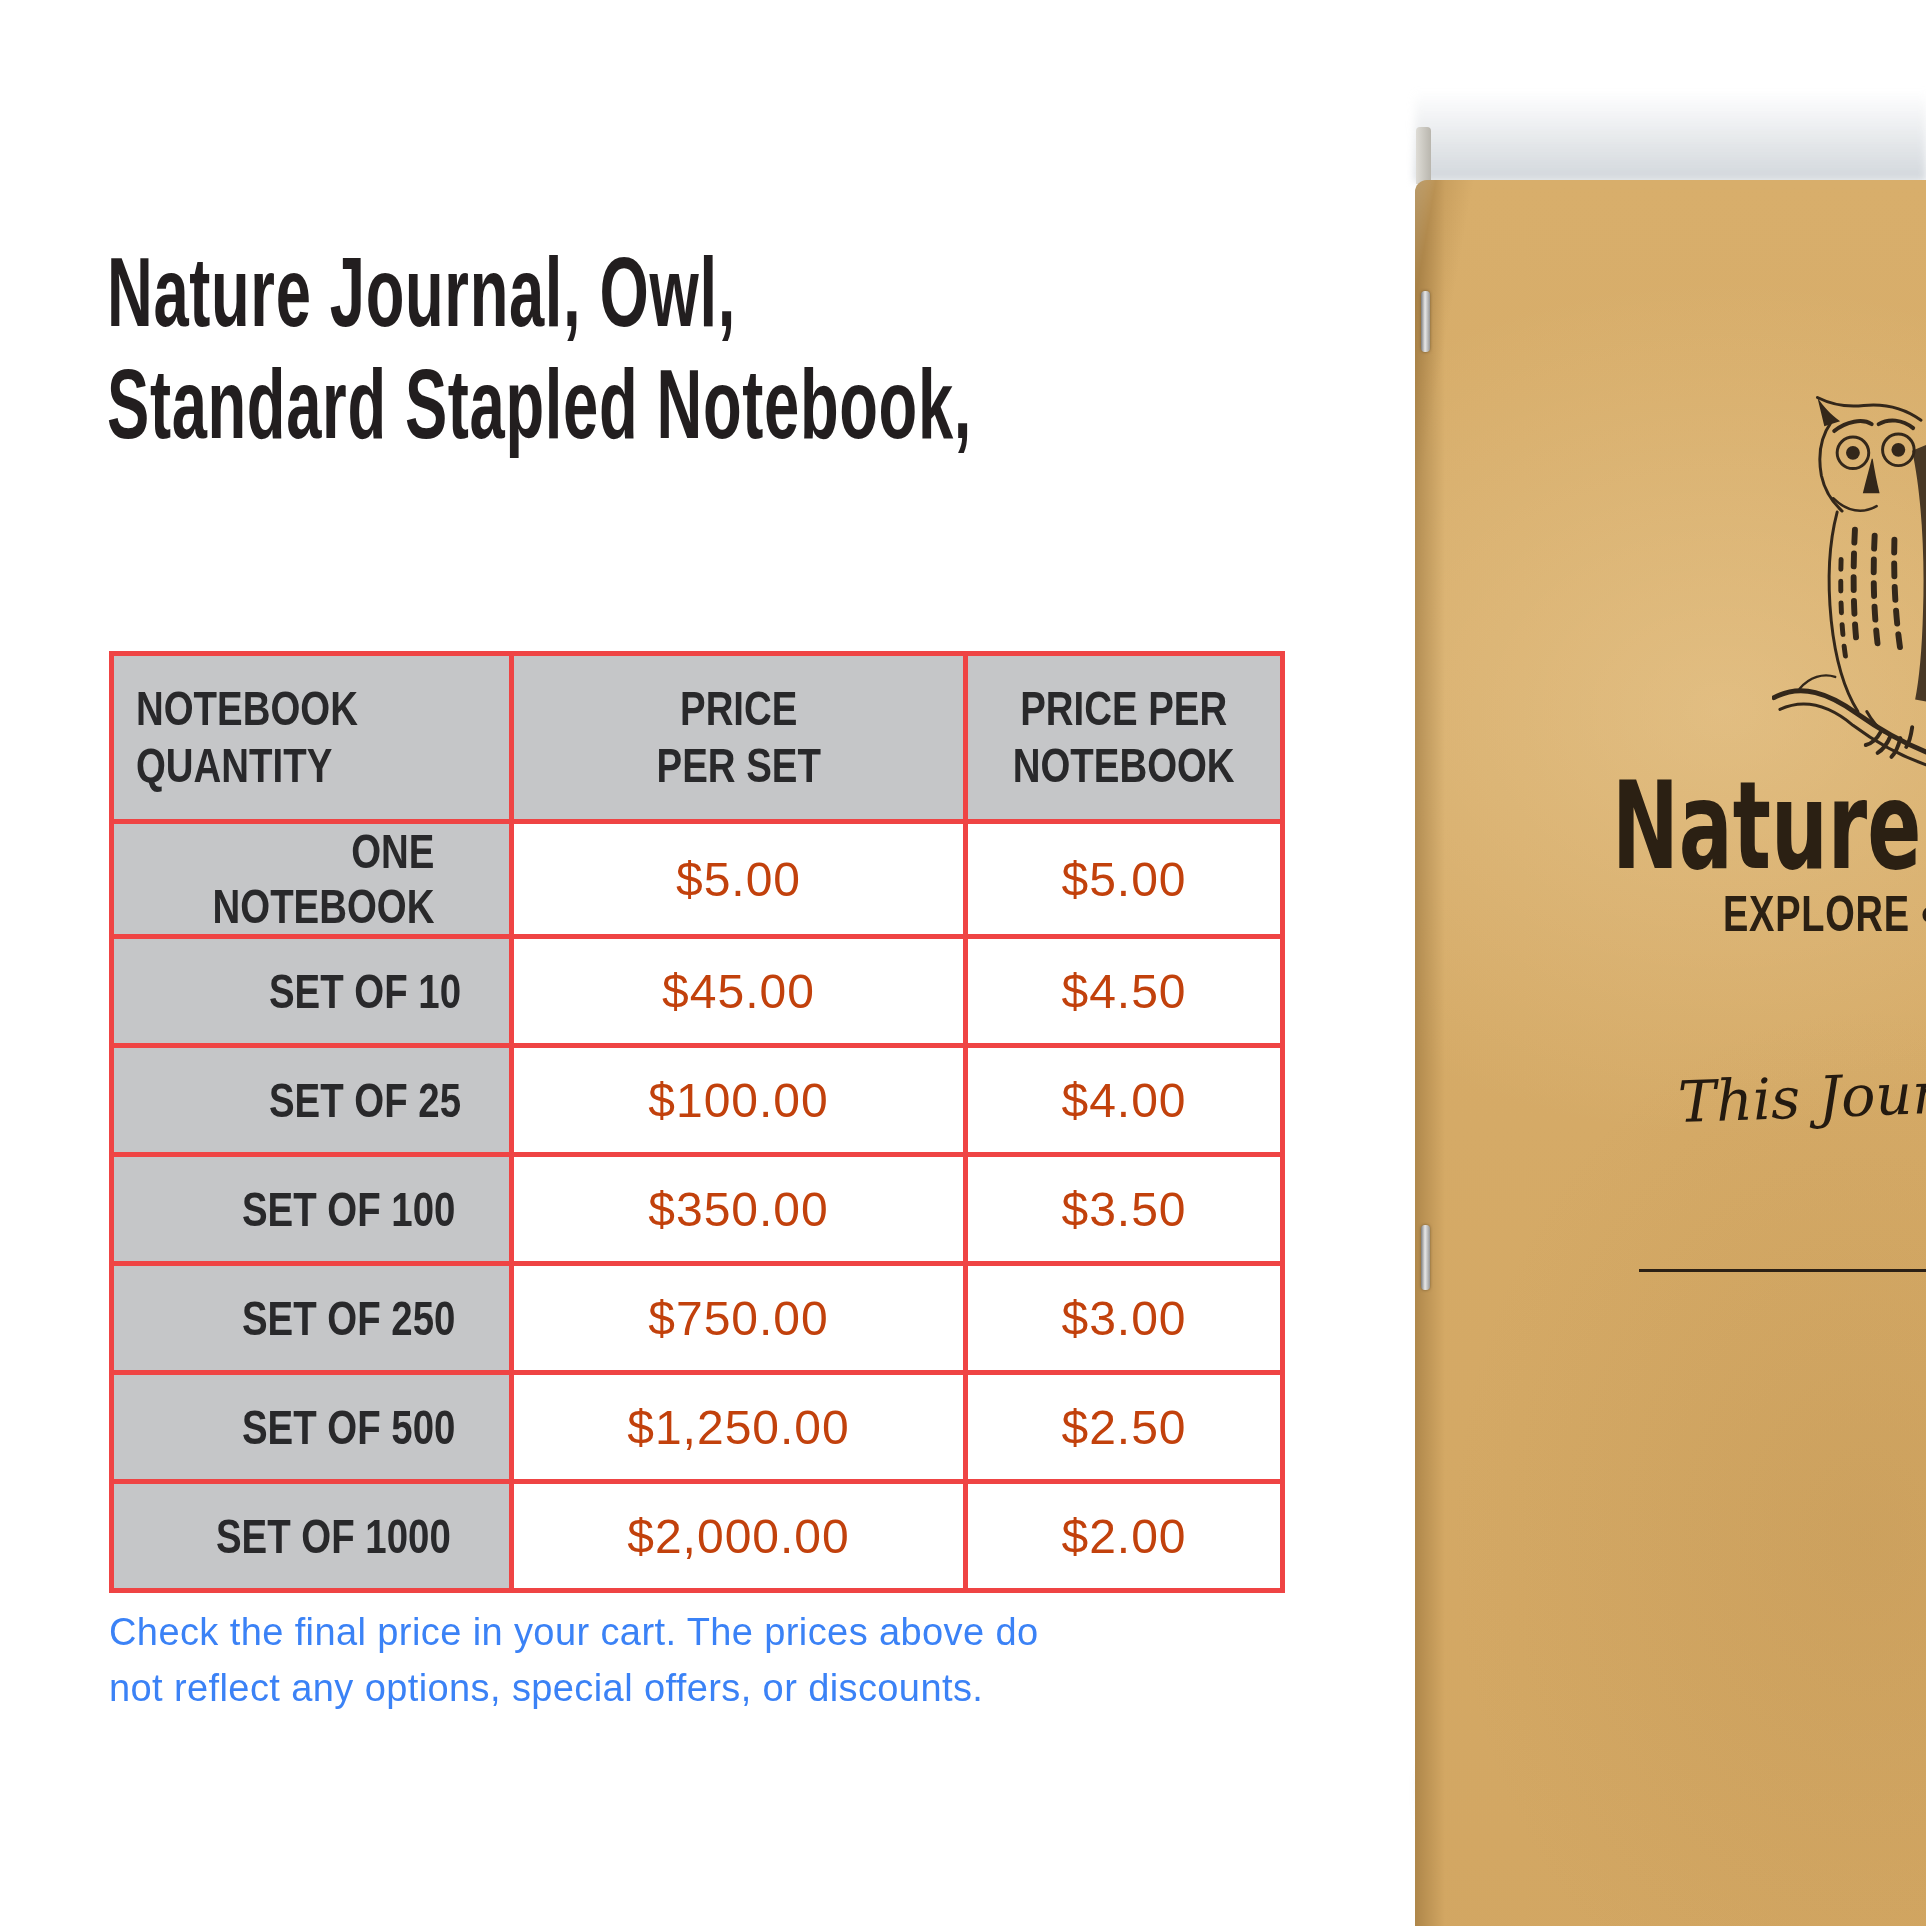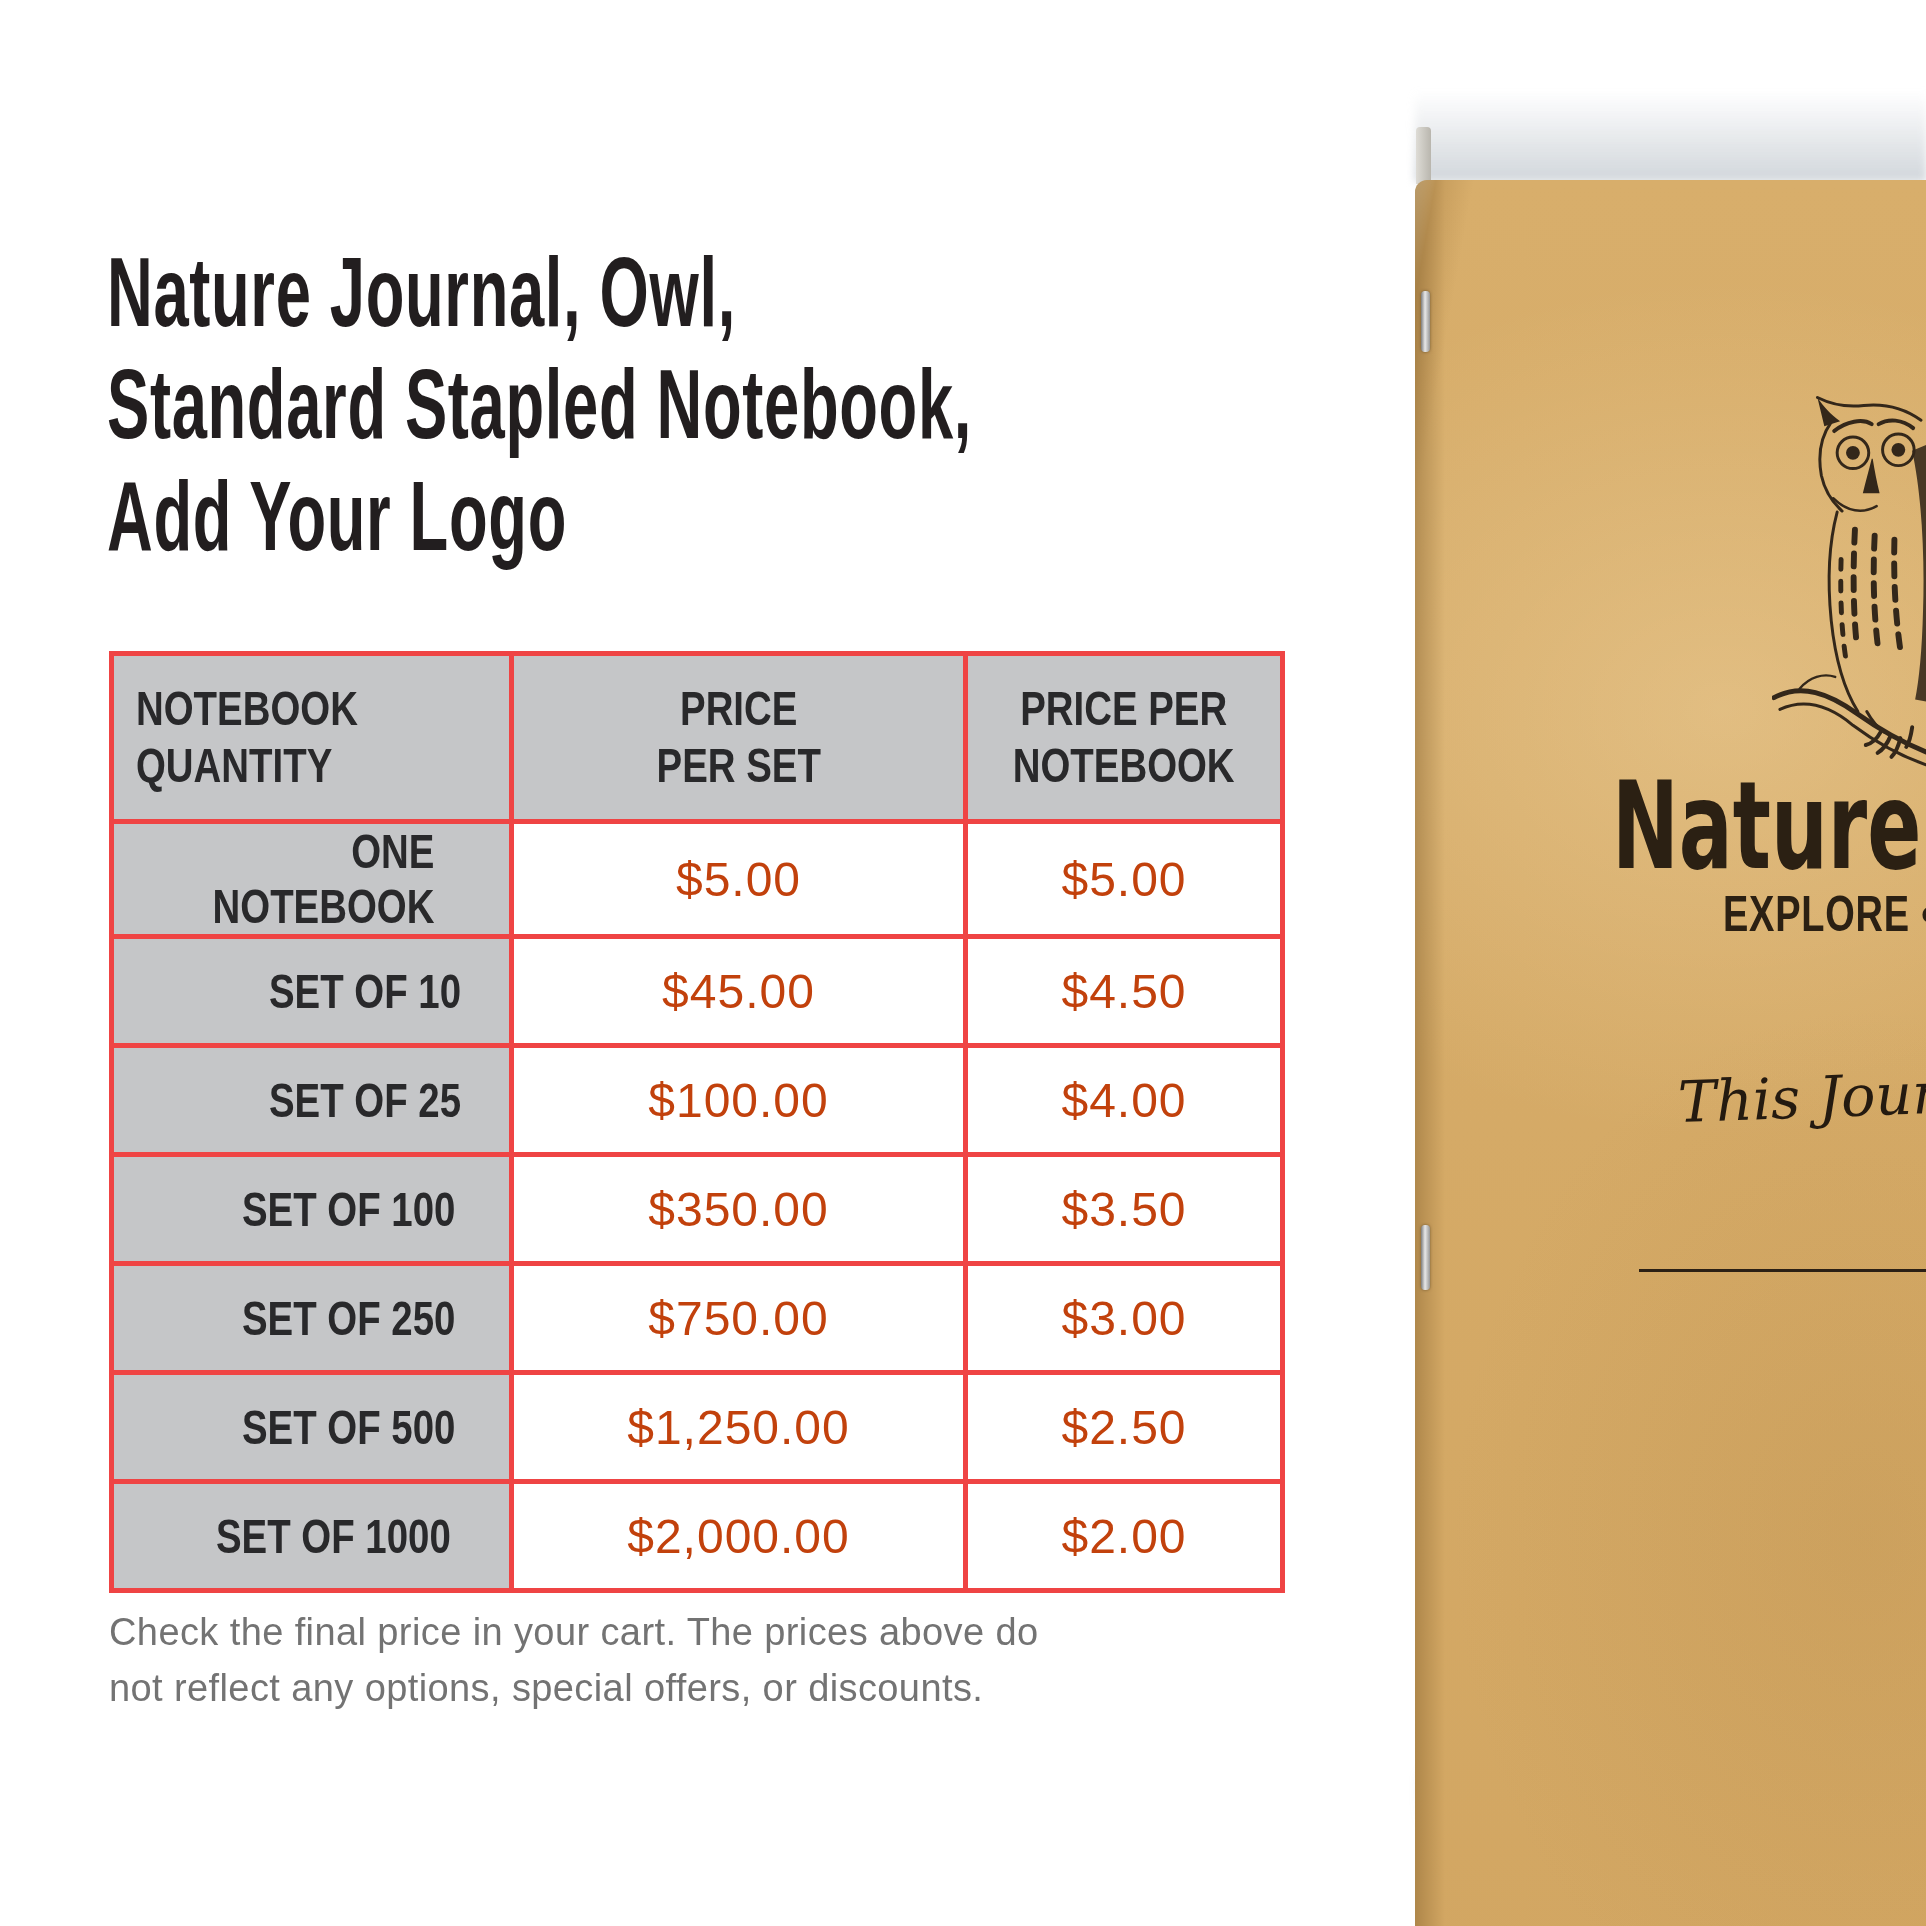--- a/index.html
+++ b/index.html
@@ -22,21 +22,21 @@
   td.val{background:#ffffff;text-align:center;}
   th.c{text-align:center;}
   th.l{text-align:left;padding-left:22px;}
   .lbl{font-weight:700;font-size:48px;color:#29292b;}
   .two{white-space:pre-line;line-height:1.18;text-align:inherit;}
   .sx-l{display:inline-block;transform:scaleX(.8);transform-origin:left center;white-space:pre-line;}
   .sx-c{display:inline-block;transform:scaleX(.8);transform-origin:center center;white-space:pre-line;text-align:center;}
   .price{font-size:48px;color:#c2410c;letter-spacing:1px;}
 
   
-  .disclaimer{position:absolute;left:109px;top:1604px;color:#737373;font-size:38px;line-height:56px;letter-spacing:0.4px;}
+  .disclaimer{position:absolute;left:109px;top:1604px;color:#3b82f6;font-size:38px;line-height:56px;letter-spacing:0.4px;}
   .disclaimer div{white-space:nowrap;}
 
   
   .shadow-top{position:absolute;left:1415px;top:91px;width:512px;height:91px;
       background:linear-gradient(to bottom,rgba(235,238,241,0),rgba(201,207,213,.85));filter:blur(4px);}
   .pages-sliver{position:absolute;left:1416px;top:127px;width:15px;height:57px;
       background:linear-gradient(to right,#dedcd6,#b9b6ae);border-radius:4px 4px 0 0;}
   .shadow-bottom{position:absolute;left:1424px;top:1776px;width:503px;height:51px;
       background:linear-gradient(to bottom,rgba(128,129,132,.5),rgba(255,255,255,0));filter:blur(7px);}
 
@@ -67,21 +67,20 @@
   .owl{position:absolute;left:357px;top:211px;}
 </style>
 </head>
 <body>
 
 <div id="stage">
 
   <div class="title">
     <div class="title-line"><span class="sx-title">Nature Journal, Owl,</span></div>
     <div class="title-line"><span class="sx-title">Standard Stapled Notebook,</span></div>
-    <div class="title-line"><span class="sx-title">Add Your Logo</span></div>
   </div>
 
   <div class="table-wrap">
     <table>
       <colgroup>
           <col style="width:400px">
           <col style="width:454px">
           <col style="width:317px">
         </colgroup>
       <tbody>

